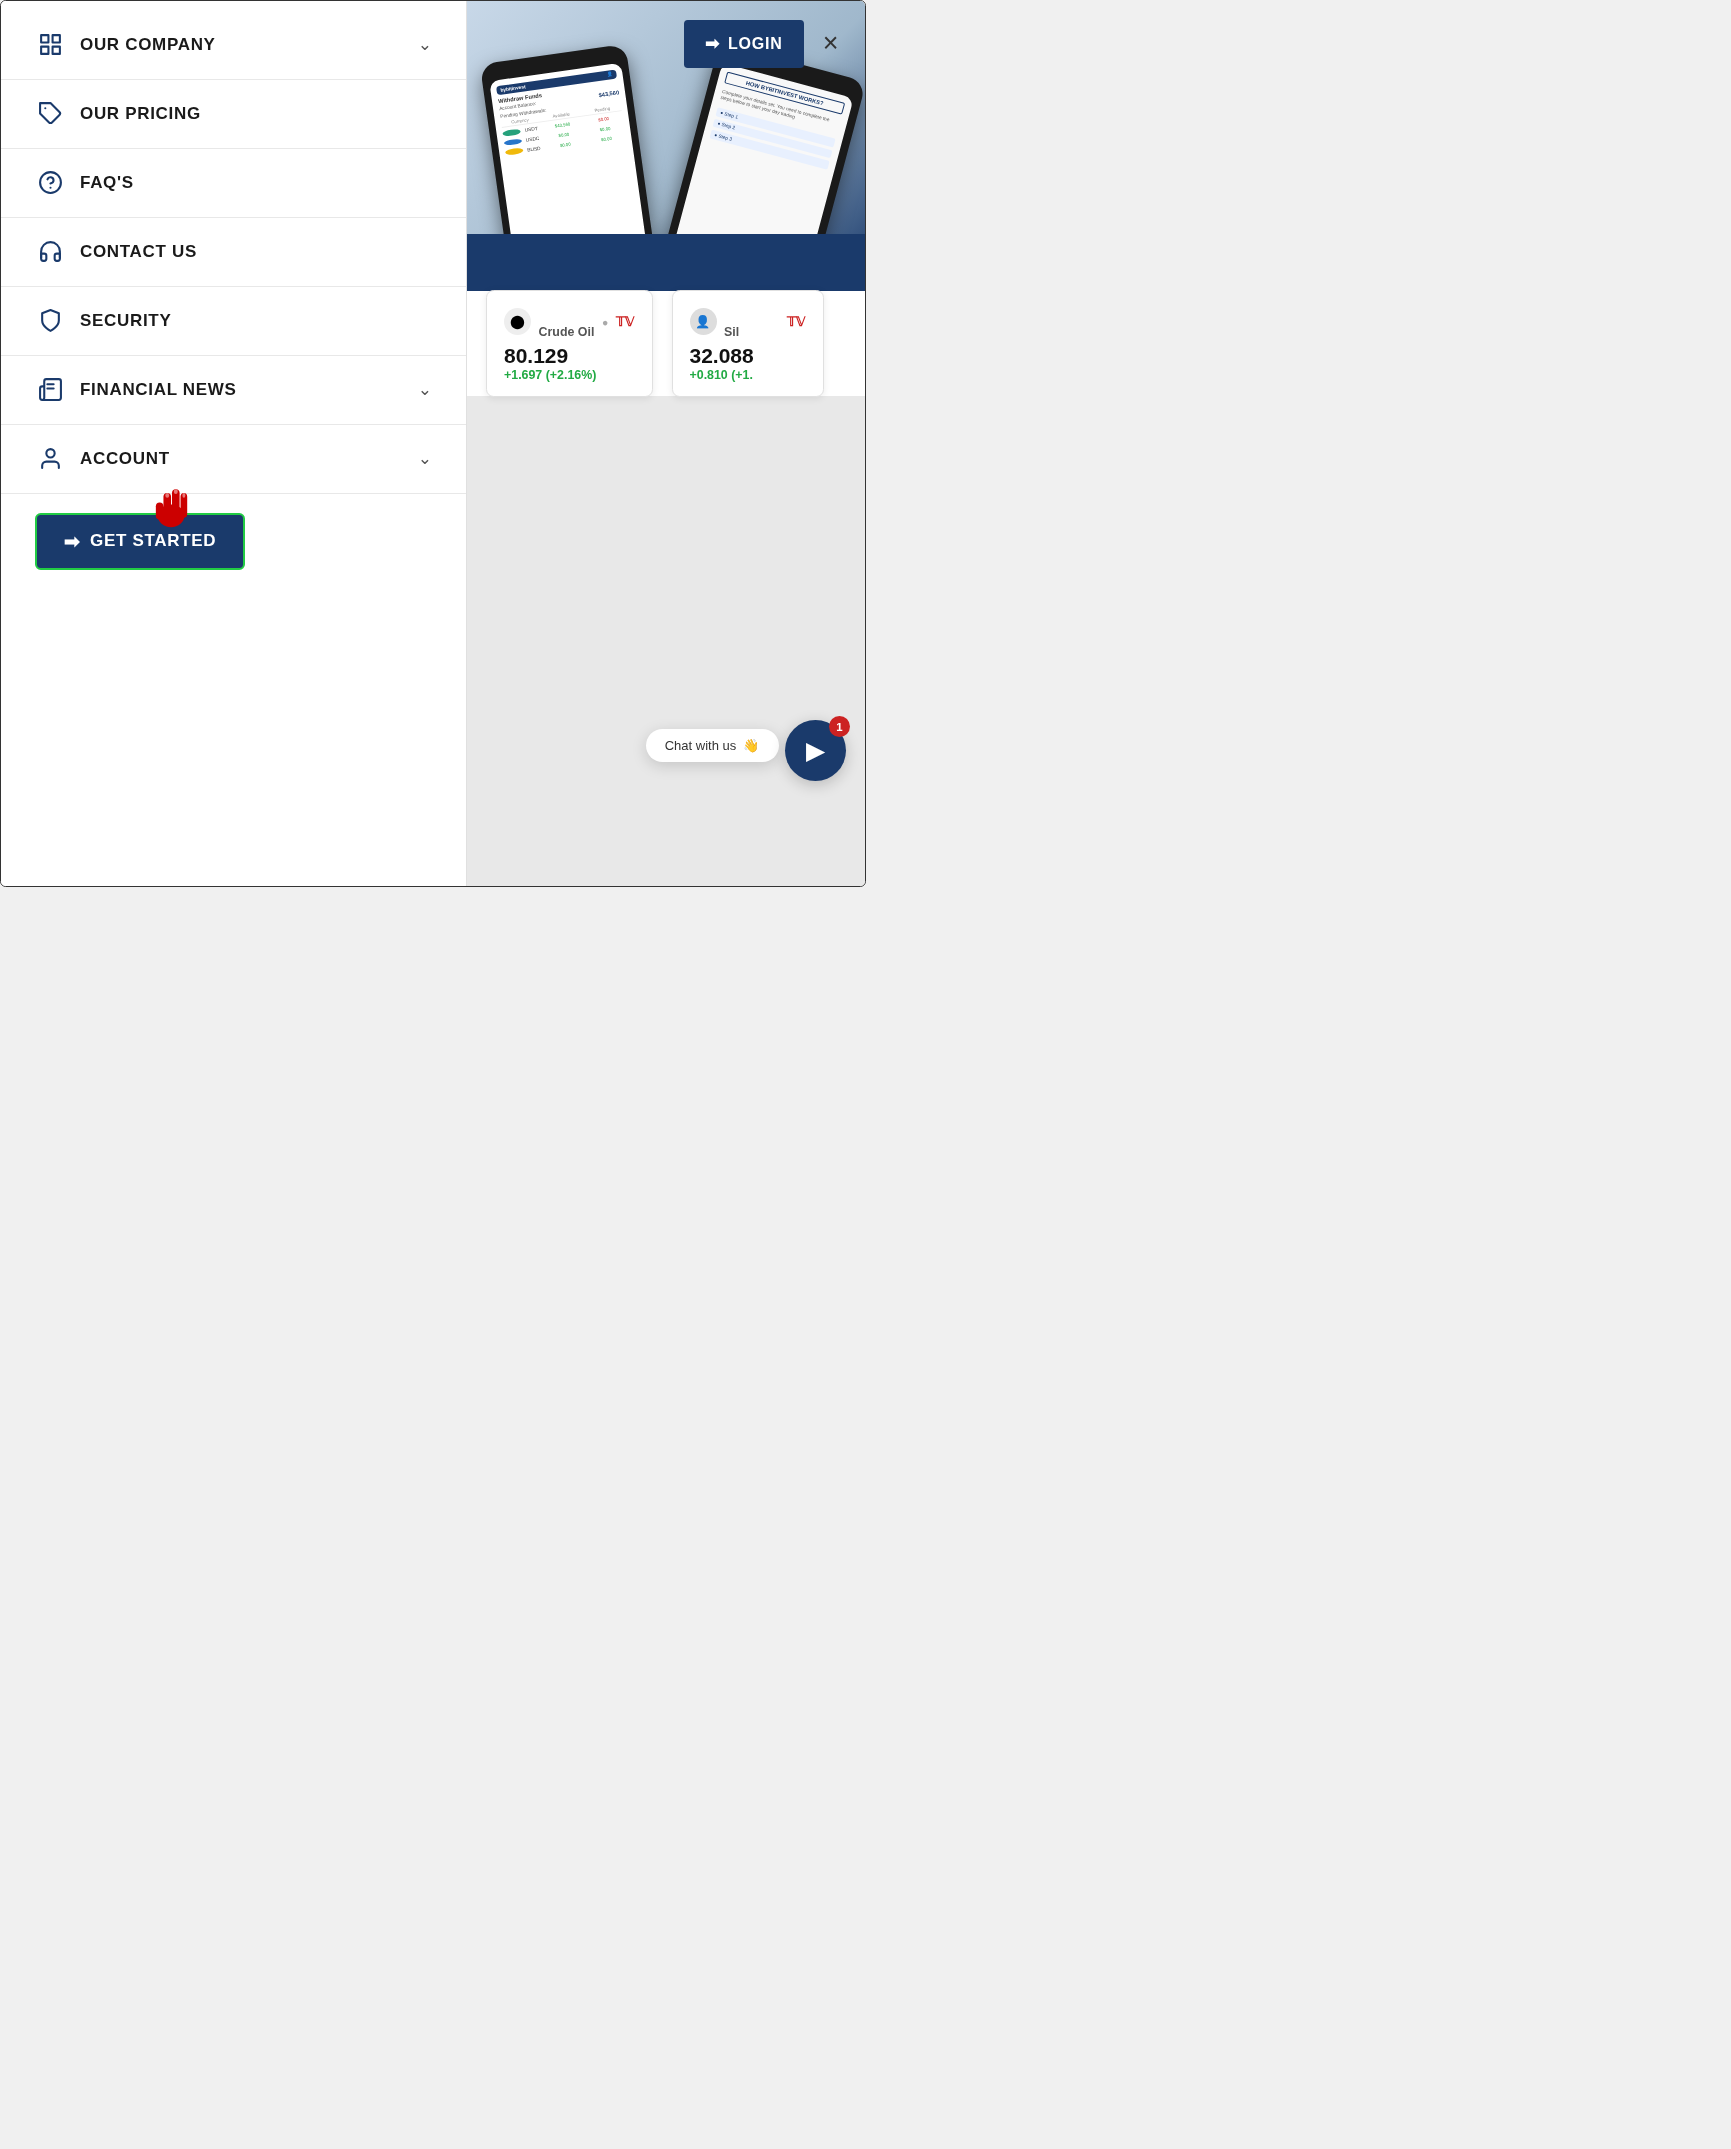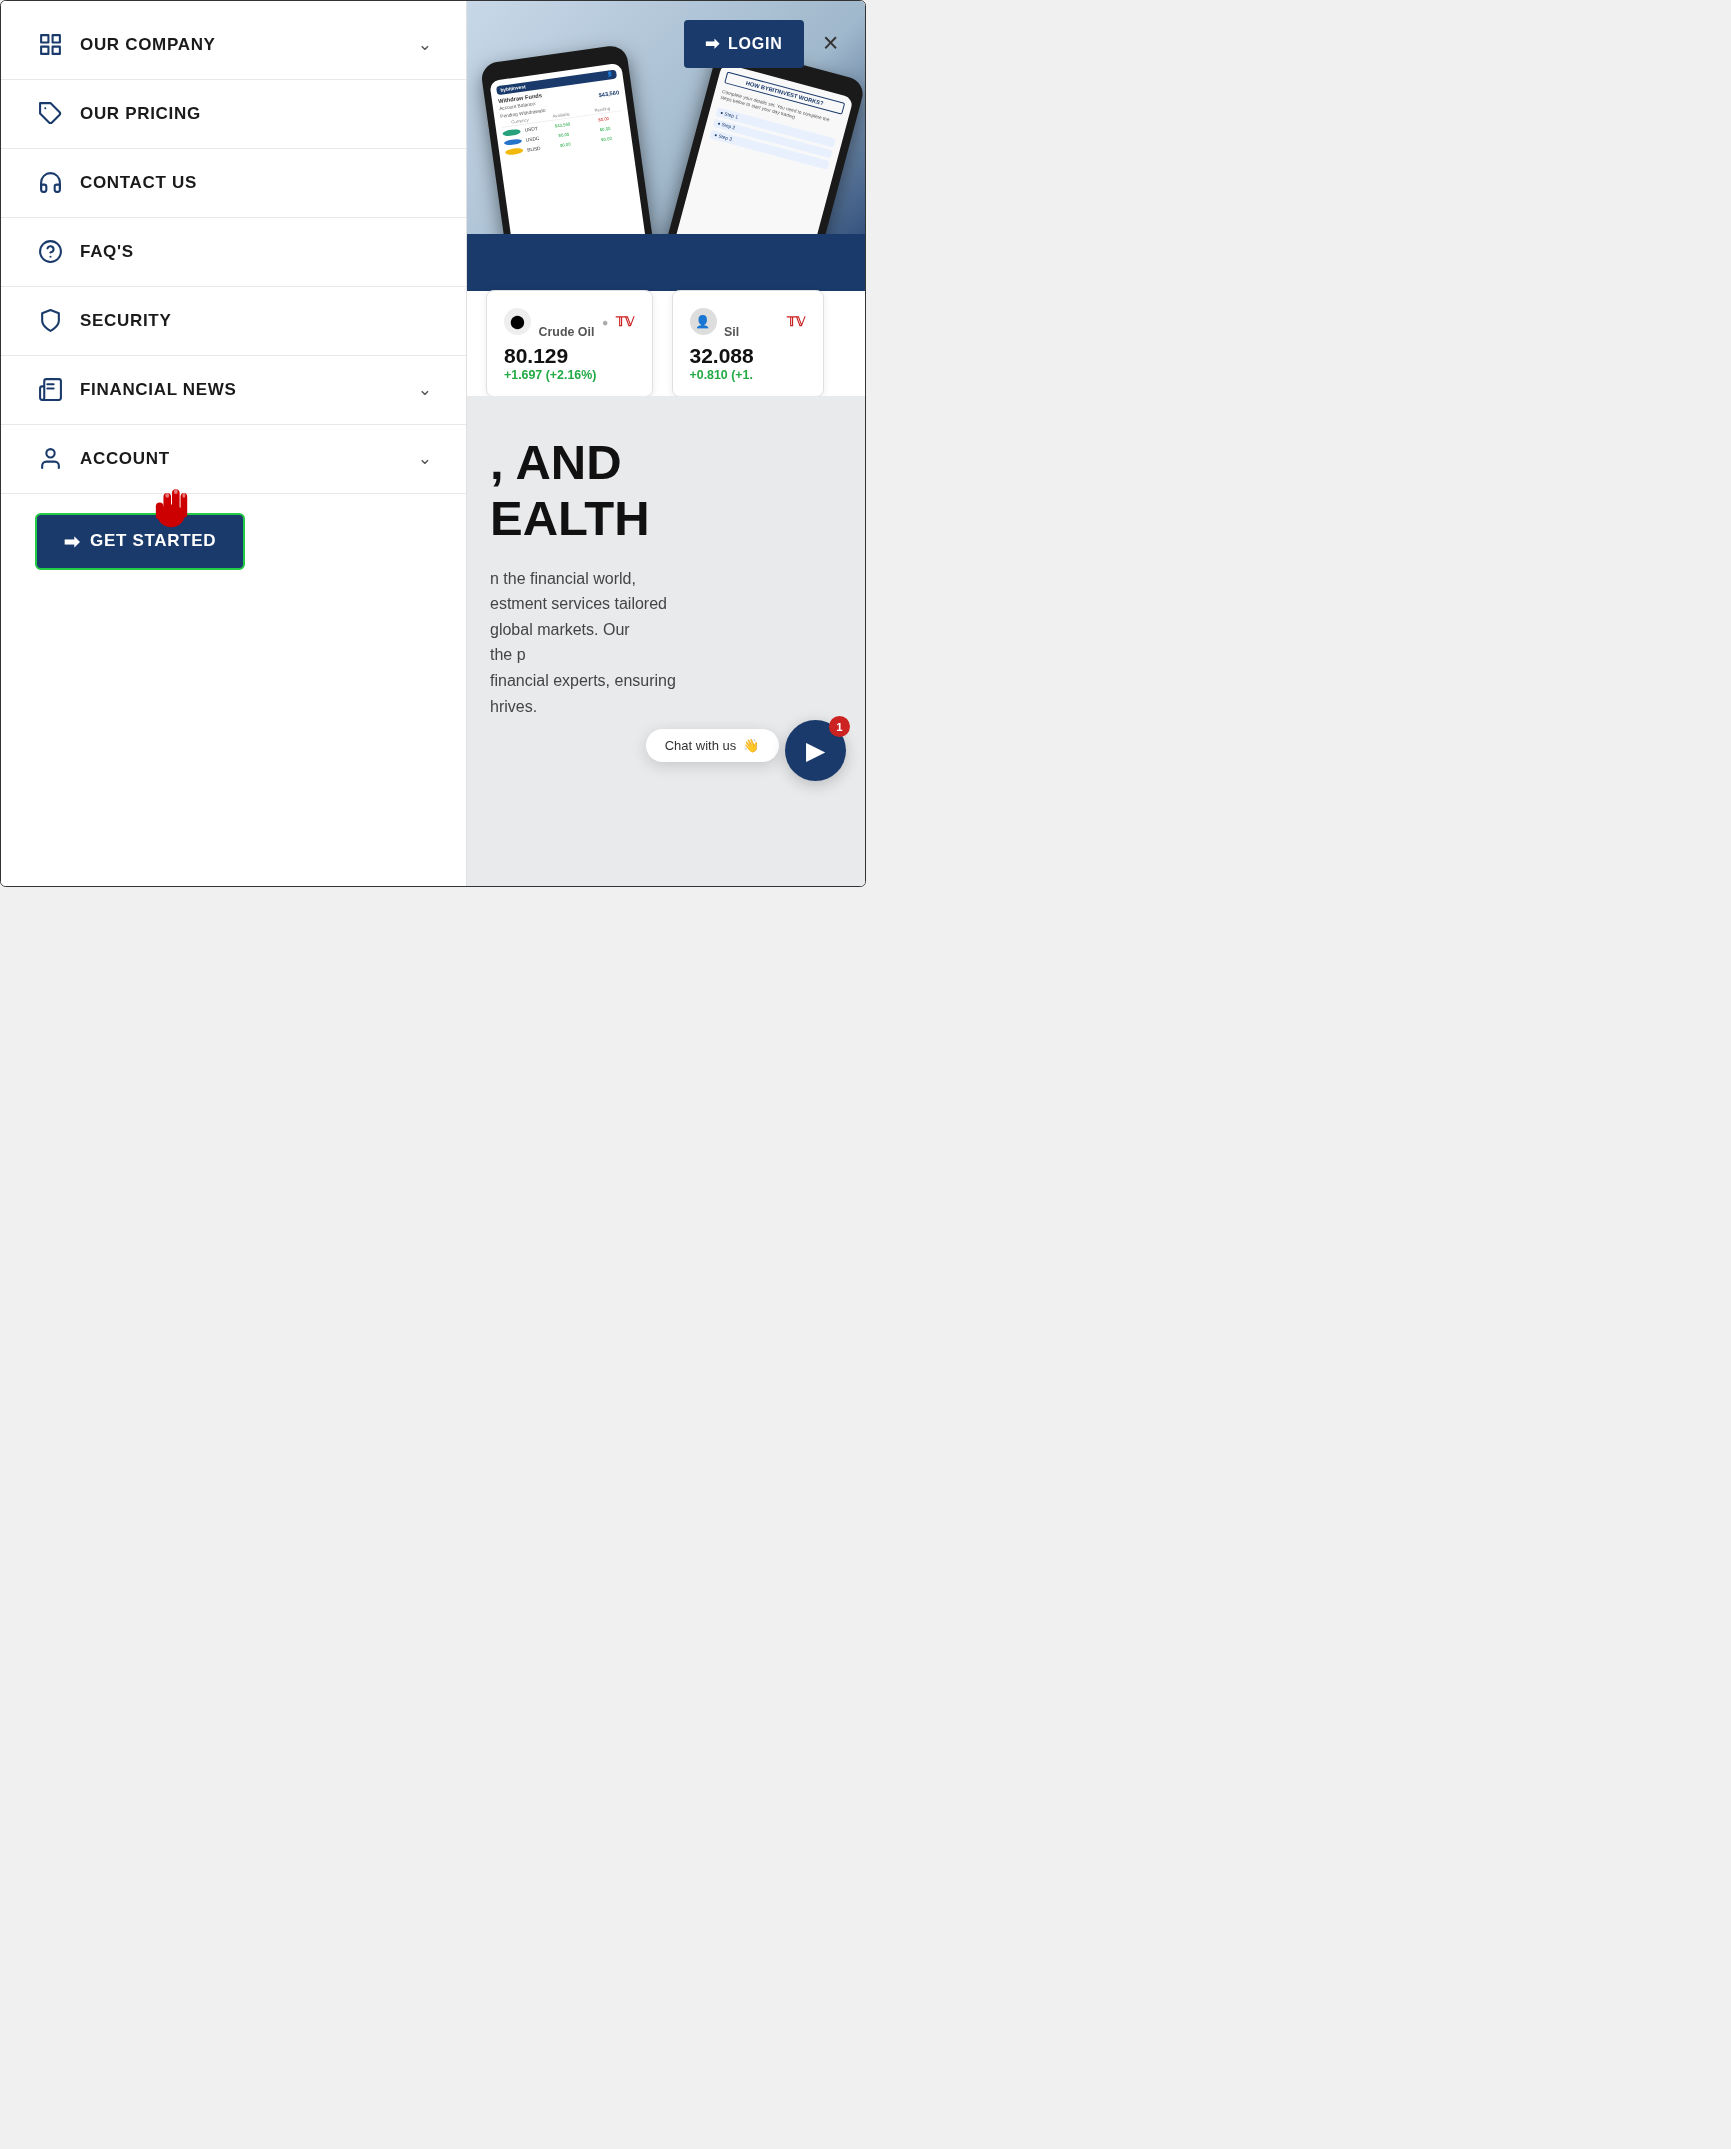--- a/index.html
+++ b/index.html
@@ -482,36 +482,36 @@
           <path d="M20.59 13.41l-7.17 7.17a2 2 0 01-2.83 0L2 12V2h10l8.59 8.59a2 2 0 010 2.82z"></path>
           <line x1="7" y1="7" x2="7.01" y2="7"></line>
         </svg>
       </div>
       <span class="nav-label">OUR PRICING</span>
     </div>
 
     <div class="nav-item">
       <div class="nav-icon">
         <svg width="25" height="25" viewBox="0 0 24 24" fill="none" stroke="#1a3a6b" stroke-width="2" stroke-linecap="round" stroke-linejoin="round">
-          <path d="M3 18v-6a9 9 0 0118 0v6"></path>
-          <path d="M21 19a2 2 0 01-2 2h-1a2 2 0 01-2-2v-3a2 2 0 012-2h3zM3 19a2 2 0 002 2h1a2 2 0 002-2v-3a2 2 0 00-2-2H3z"></path>
-        </svg>
-      </div>
-      <span class="nav-label">CONTACT US</span>
-    </div>
-
-    <div class="nav-item">
-      <div class="nav-icon">
-        <svg width="25" height="25" viewBox="0 0 24 24" fill="none" stroke="#1a3a6b" stroke-width="2" stroke-linecap="round" stroke-linejoin="round">
           <circle cx="12" cy="12" r="10"></circle>
           <path d="M9.09 9a3 3 0 015.83 1c0 2-3 3-3 3"></path>
           <line x1="12" y1="17" x2="12.01" y2="17"></line>
         </svg>
       </div>
       <span class="nav-label">FAQ'S</span>
+    </div>
+
+    <div class="nav-item">
+      <div class="nav-icon">
+        <svg width="25" height="25" viewBox="0 0 24 24" fill="none" stroke="#1a3a6b" stroke-width="2" stroke-linecap="round" stroke-linejoin="round">
+          <path d="M3 18v-6a9 9 0 0118 0v6"></path>
+          <path d="M21 19a2 2 0 01-2 2h-1a2 2 0 01-2-2v-3a2 2 0 012-2h3zM3 19a2 2 0 002 2h1a2 2 0 002-2v-3a2 2 0 00-2-2H3z"></path>
+        </svg>
+      </div>
+      <span class="nav-label">CONTACT US</span>
     </div>
 
     <div class="nav-item">
       <div class="nav-icon">
         <svg width="25" height="25" viewBox="0 0 24 24" fill="none" stroke="#1a3a6b" stroke-width="2" stroke-linecap="round" stroke-linejoin="round">
           <path d="M12 22s8-4 8-10V5l-8-3-8 3v7c0 6 8 10 8 10z"></path>
         </svg>
       </div>
       <span class="nav-label">SECURITY</span>
     </div>
@@ -660,34 +660,20 @@
         <div class="ticker-header">
           <div class="ticker-icon" style="background:#ddd;border-radius:50%;width:27px;height:27px;display:flex;align-items:center;justify-content:center;font-size:12.4px;">👤</div>
           <span class="ticker-name">Sil</span>
           <span class="ticker-logo">𝕋𝕍</span>
         </div>
         <div class="ticker-price">32.088</div>
         <div class="ticker-change">+0.810 (+1.</div>
       </div>
     </div>
 
-    <div class="hero-section">
-      <div class="hero-title">
-        <div>, AND</div>
-        <div>EALTH</div>
-      </div>
-      <div class="hero-body">
-        <div>n the financial world,</div>
-        <div>estment services tailored</div>
-        <div>global markets. Our</div>
-        <div>the p</div>
-        <div>financial experts, ensuring</div>
-        <div>hrives.</div>
-      </div>
-    </div>
 
     <div class="chat-bubble">
       <span>Chat with us</span>
       <span>👋</span>
     </div>
 
     <div class="chat-btn">
       <span class="chat-btn-icon">▶</span>
       <div class="chat-badge">1</div>
     </div>

